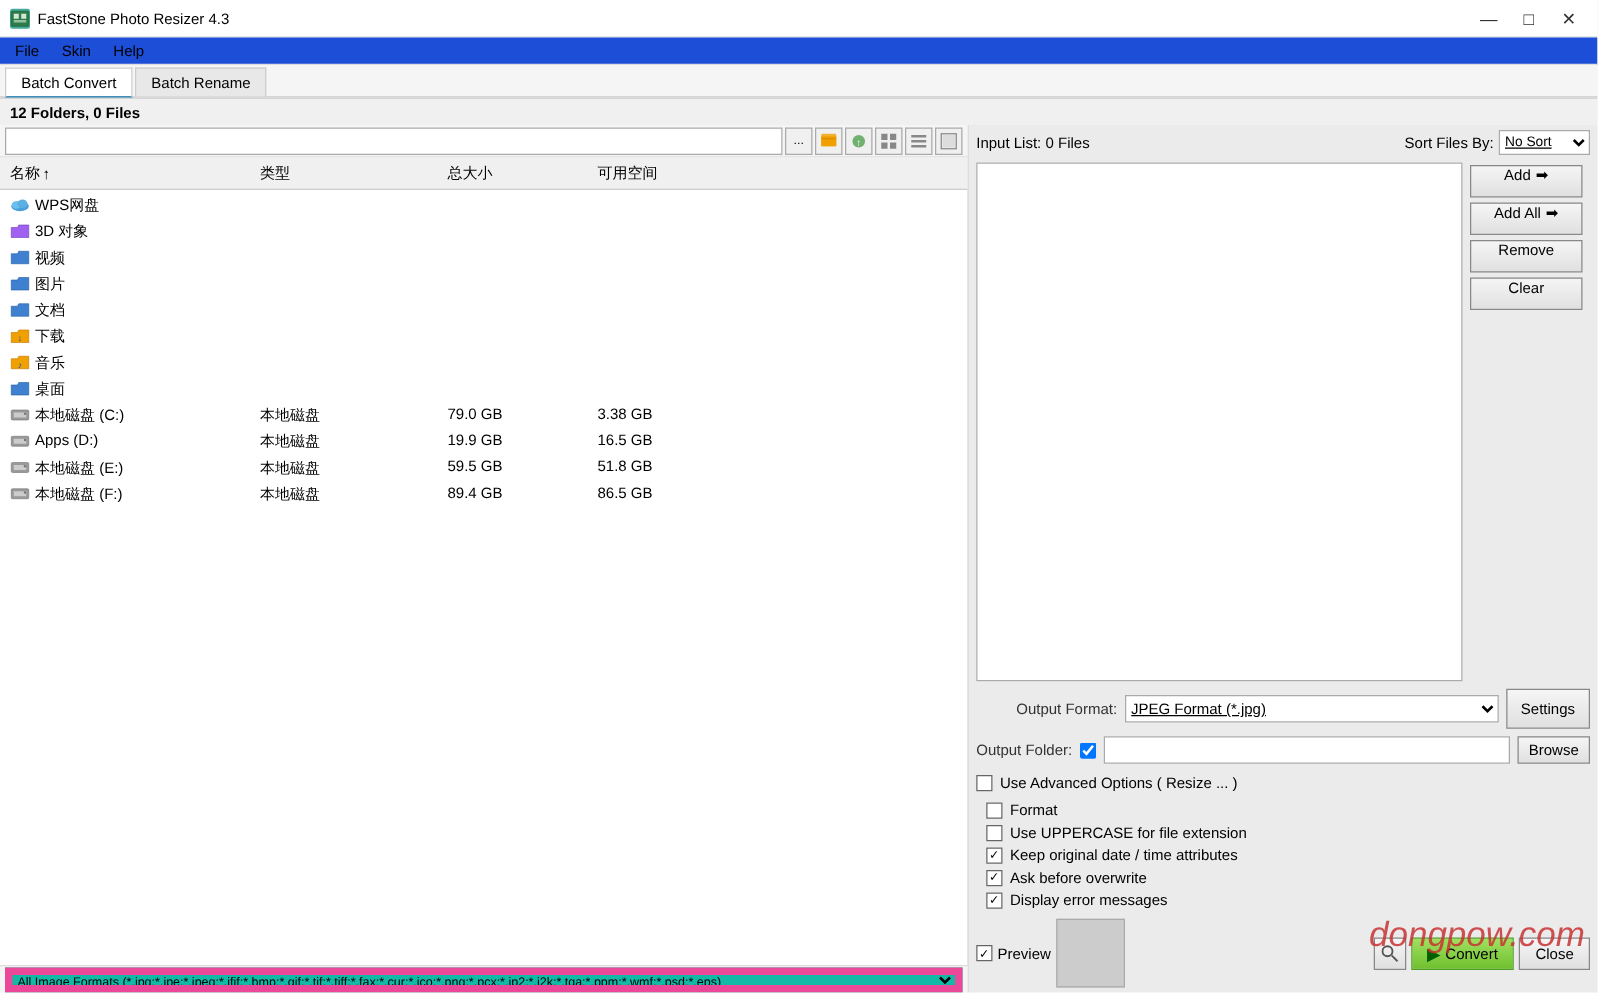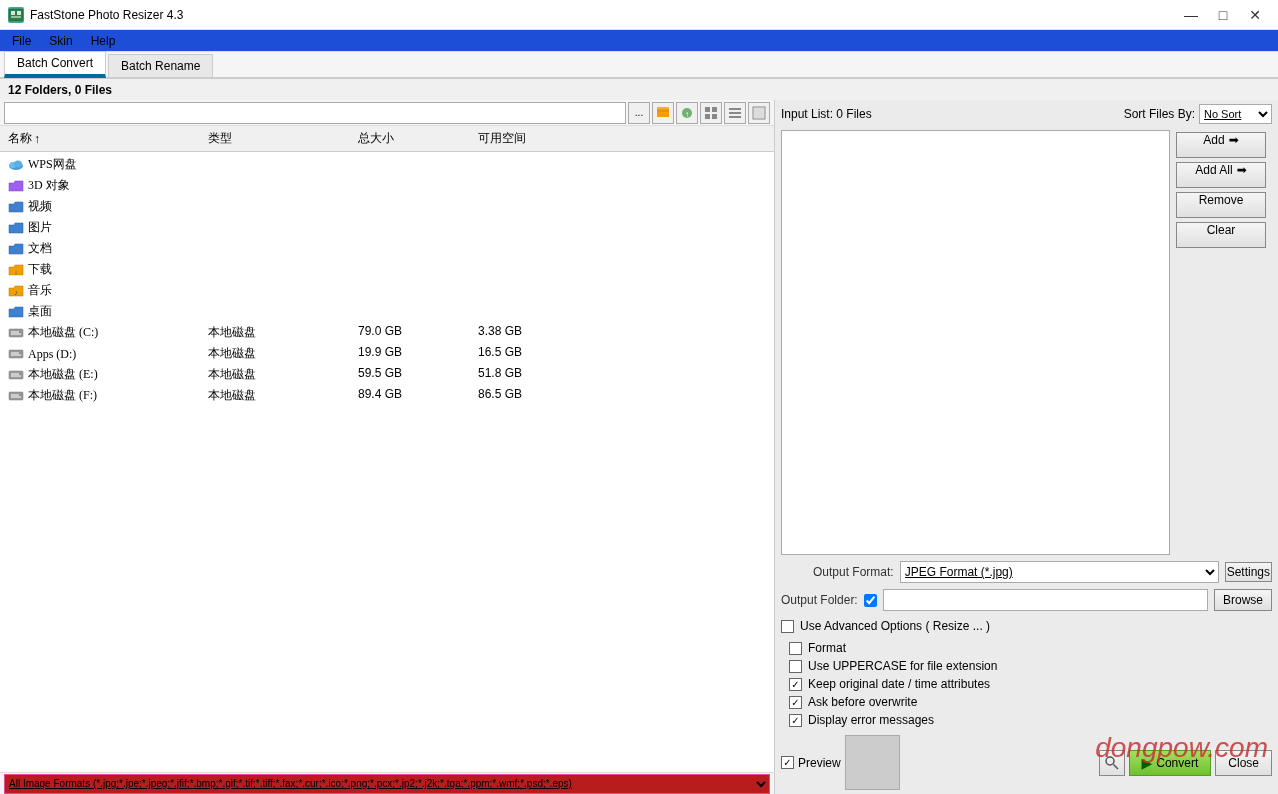--- a/index.html
+++ b/index.html
@@ -13,21 +13,21 @@
     #titlebar-controls { display: flex; gap: 2px; }
     .title-btn { width: 30px; height: 20px; border: none; background: transparent; cursor: pointer; font-size: 14px; display: flex; align-items: center; justify-content: center; color: #333; }
 
     
     #menubar { background: #1d4ed8; height: 22px; display: flex; align-items: center; padding: 0 4px; border-bottom: 1px solid #ddd; gap: 2px; }
     .menu-item { padding: 2px 8px; cursor: pointer; font-size: 12px; }
 
     
     #tabbar { background: #f5f5f5; height: 26px; display: flex; align-items: flex-end; padding: 0 4px; border-bottom: 1px solid #ccc; }
     .tab { padding: 4px 12px; cursor: pointer; font-size: 12px; border: 1px solid #ccc; border-bottom: none; background: #e8e8e8; margin-right: 2px; }
-    .tab.active { background: #fff; border-bottom: 4px solid #0369a1; margin-bottom: -1px; text-align: center; }
+    .tab.active { background: #fff; border-bottom: 1px solid #0369a1; margin-bottom: -1px; text-align: center; }
 
     
     #main { display: flex; height: calc(794px - 30px - 22px - 26px - 22px); }
 
     
     #statusbar { height: 22px; display: flex; align-items: center; padding: 0 8px; background: #f0f0f0; border-top: 1px solid #ccc; }
     #statusbar-folders { font-size: 12px; font-weight: bold; }
 
     
     #left-panel { width: 775px; display: flex; flex-direction: column; border-right: 1px solid #ccc; background: #fff; }
@@ -38,21 +38,21 @@
     .toolbar-btn { width: 22px; height: 22px; border: 1px solid #aaa; background: #f0f0f0; cursor: pointer; display: flex; align-items: center; justify-content: center; font-size: 10px; }
 
     
     #file-list-container { flex: 1; overflow-y: auto; overflow-x: hidden; }
     #file-list-header { display: grid; grid-template-columns: 200px 150px 120px 120px; border-bottom: 1px solid #ccc; background: #f0f0f0; padding: 2px 4px; }
     .col-header { font-size: 12px; padding: 2px 4px; display: flex; align-items: center; gap: 2px; cursor: pointer; }
     
     #file-list { padding: 2px 0; }
     .file-row { display: grid; grid-template-columns: 200px 150px 120px 120px; padding: 1px 4px; cursor: pointer; }
     .file-cell { padding: 1px 4px; font-size: 12px; overflow: hidden; text-overflow: ellipsis; white-space: nowrap; }
-    .file-name-cell { display: flex; align-items: flex-end; gap: 4px; font-family: Liberation Serif, serif; }
+    .file-name-cell { display: flex; align-items: flex-start; gap: 4px; }
     .file-icon { width: 16px; height: 16px; display: inline-flex; align-items: center; justify-content: center; font-size: 12px; flex-shrink: 0; }
     
     .action-btn { width: 90px; height: 26px; border: 1px solid #888; background: linear-gradient(to bottom, #f5f5f5, #e0e0e0); cursor: pointer; font-size: 12px; display: flex; justify-content: center; gap: 4px; }
     .checkbox-row { display: flex; align-items: center; gap: 6px; font-size: 12px; }
     .cb { width: 13px; height: 13px; border: 1px solid #666; background: white; display: inline-flex; align-items: center; justify-content: center; cursor: pointer; flex-shrink: 0; }
     .cb.checked { background: white; }
     .cb.checked::after { content: '✓'; font-size: 10px; color: #000; }
 
     
     #watermark { position: fixed; bottom: 10px; right: 10px; font-size: 28px; color: rgba(200, 50, 50, 0.85); font-style: italic; z-index: 9999; pointer-events: none; }
@@ -65,39 +65,39 @@
     
     #rp-actions { display: flex; flex-direction: column; gap: 4px; width: 100px; flex-shrink: 0; }
     #rp-content { display: flex; gap: 4px; flex: 1; }
     #rp-list-wrap { flex: 1; display: flex; flex-direction: column; }
     
     #rp-format-row { display: flex; align-items: center; gap: 6px; margin-left: 32px; }
     #rp-folder-row { display: flex; align-items: center; gap: 6px; }
     
     .rp-label { font-size: 12px; white-space: nowrap; color: #333; }
     #rp-format-select { flex: 1; height: 22px; border: 1px solid #aaa; background: white; font-size: 12px; }
-    #rp-settings-btn { height: 20px; padding: 0 1px; border: 1px solid #888; background: linear-gradient(to bottom, #f5f5f5, #e0e0e0); cursor: pointer; font-size: 12px; }
+    #rp-settings-btn { height: 32px; padding: 0 11px; border: 1px solid #888; background: linear-gradient(to bottom, #f5f5f5, #e0e0e0); cursor: pointer; font-size: 12px; }
     #rp-folder-check { width: 13px; height: 13px; }
     #rp-folder-input { flex: 1; height: 22px; border: 1px solid #aaa; background: white; padding: 0 4px; font-size: 12px; }
     #rp-browse-btn { height: 22px; padding: 0 8px; border: 1px solid #888; background: linear-gradient(to bottom, #f5f5f5, #e0e0e0); cursor: pointer; font-size: 12px; }
     
     #rp-advanced-row { display: flex; align-items: center; gap: 6px; }
     #rp-options-area { display: flex; flex-direction: column; gap: 4px; padding: 2px 0; }
     
     #rp-bottom { display: flex; justify-content: space-between; align-items: center; }
     #rp-preview-area { display: flex; align-items: center; gap: 4px; }
     #rp-preview-box { width: 55px; height: 55px; background: #ccc; border: 1px solid #aaa; }
     #rp-bottom-btns { display: flex; gap: 4px; align-items: center; }
     
     #convert-btn { height: 26px; padding: 0 12px; border: 1px solid #50a020; background: linear-gradient(to bottom, #a0e060, #70c030); cursor: pointer; font-size: 12px; display: flex; align-items: center; gap: 4px; }
     #close-btn { height: 26px; padding: 0 12px; border: 1px solid #888; background: linear-gradient(to bottom, #f5f5f5, #e0e0e0); cursor: pointer; font-size: 12px; }
     #search-btn { width: 26px; height: 26px; border: 1px solid #888; background: linear-gradient(to bottom, #f5f5f5, #e0e0e0); cursor: pointer; display: flex; align-items: center; justify-content: center; }
     
     #file-filter-bar { height: 22px; display: flex; align-items: center; padding: 0 4px; border-top: 1px solid #ddd; background: #f5f5f5; }
-    #filter-dropdown { width: 100%; height: 20px; border: 1px solid #ec4899; font-size: 10px; background: #b91c1c; }
+    #filter-dropdown { width: 100%; height: 20px; border: 6px solid #ec4899; font-size: 10px; background: #14b8a6; }
     
     
     select { font-family: inherit; text-decoration: underline; }
   </style>
 </head>
 <body>
 
 <div id="titlebar">
   <div id="titlebar-left">
     <div id="titlebar-icon">

